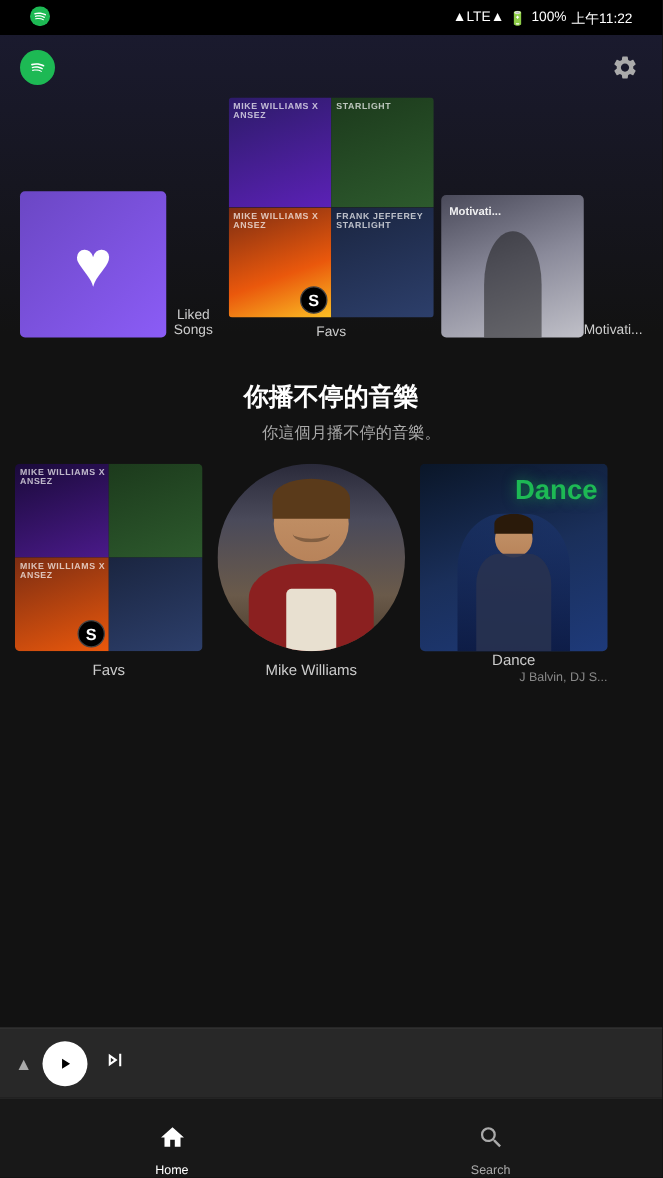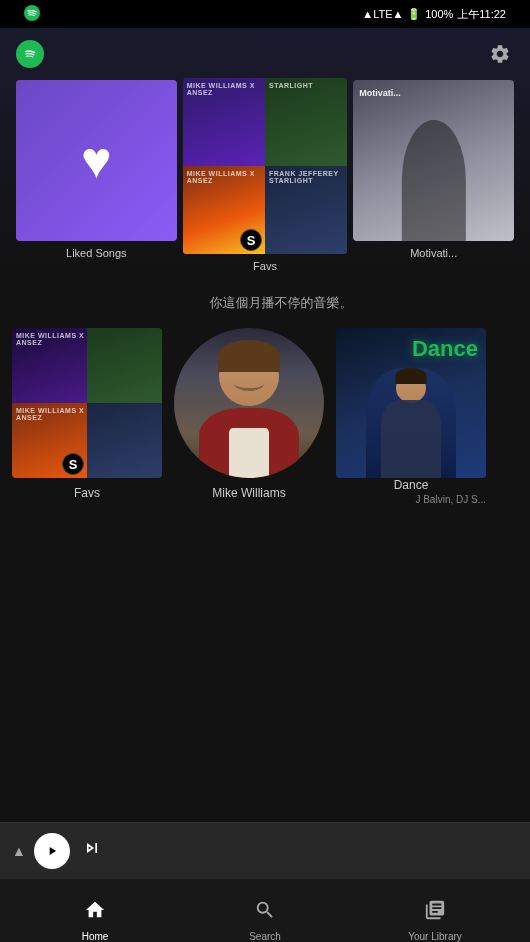--- a/index.html
+++ b/index.html
@@ -81,22 +81,22 @@
     
     .recent-grid {
       display: grid;
       grid-template-columns: 1fr 1fr 1fr;
       gap: 0;
       padding: 0 12px;
       margin-bottom: 30px;
     }
     .album-card {
       display: flex;
-      flex-direction: column;
-      align-items: center;
+      flex-direction: row;
+      align-items: flex-end;
       cursor: pointer;
     }
     .album-label {
       font-size: 11px;
       color: #ccc;
       text-align: center;
       margin-top: 6px;
     }
 
     
@@ -385,20 +385,21 @@
     <div class="album-card" style="padding:4px;">
       <div style="position:relative;width:100%;aspect-ratio:1;border-radius:4px;overflow:hidden;background:linear-gradient(160deg,#4a4a5a 0%,#8a8a9a 50%,#c0c0c8 100%);">
 
         <div style="position:absolute;bottom:0;left:50%;transform:translateX(-50%);width:40%;height:75%;background:rgba(20,20,20,0.5);border-radius:50% 50% 0 0;"></div>
         <div style="position:absolute;top:8px;left:6px;font-size:9px;font-weight:700;color:rgba(255,255,255,0.9);">Motivati...</div>
       </div>
       <div class="album-label">Motivati...</div>
     </div>
   </div>
 
+  <div class="section-title">你播不停的音樂</div>
   <div class="section-subtitle">你這個月播不停的音樂。</div>
 
   <div class="h-scroll-section">
     <div class="h-scroll">
 
       <div class="artist-card" style="border-radius:4px;">
         <div class="favs-large-collage">
           <div class="favs-large-cell" style="background:linear-gradient(160deg,#1a0a3a,#4a1a8a);position:relative;">
             <div class="mini-text">MIKE WILLIAMS X ANSEZ</div>
           </div>
@@ -476,21 +477,13 @@
     <span class="nav-label active">Home</span>
   </div>
   <div class="nav-item">
     <span class="nav-icon">
       <svg width="22" height="22" viewBox="0 0 24 24" fill="#aaa">
         <path d="M15.5 14h-.79l-.28-.27A6.471 6.471 0 0 0 16 9.5 6.5 6.5 0 1 0 9.5 16c1.61 0 3.09-.59 4.23-1.57l.27.28v.79l5 4.99L20.49 19l-4.99-5zm-6 0C7.01 14 5 11.99 5 9.5S7.01 5 9.5 5 14 7.01 14 9.5 11.99 14 9.5 14z"></path>
       </svg>
     </span>
     <span class="nav-label">Search</span>
   </div>
-  <div class="nav-item">
-    <span class="nav-icon">
-      <svg width="22" height="22" viewBox="0 0 24 24" fill="#aaa">
-        <path d="M4 6H2v14c0 1.1.9 2 2 2h14v-2H4V6zm16-4H8c-1.1 0-2 .9-2 2v12c0 1.1.9 2 2 2h12c1.1 0 2-.9 2-2V4c0-1.1-.9-2-2-2zm-1 9H9V9h10v2zm-4 4H9v-2h6v2zm4-8H9V5h10v2z"></path>
-      </svg>
-    </span>
-    <span class="nav-label">Your Library</span>
-  </div>
 </div>
 
 </body></html>

